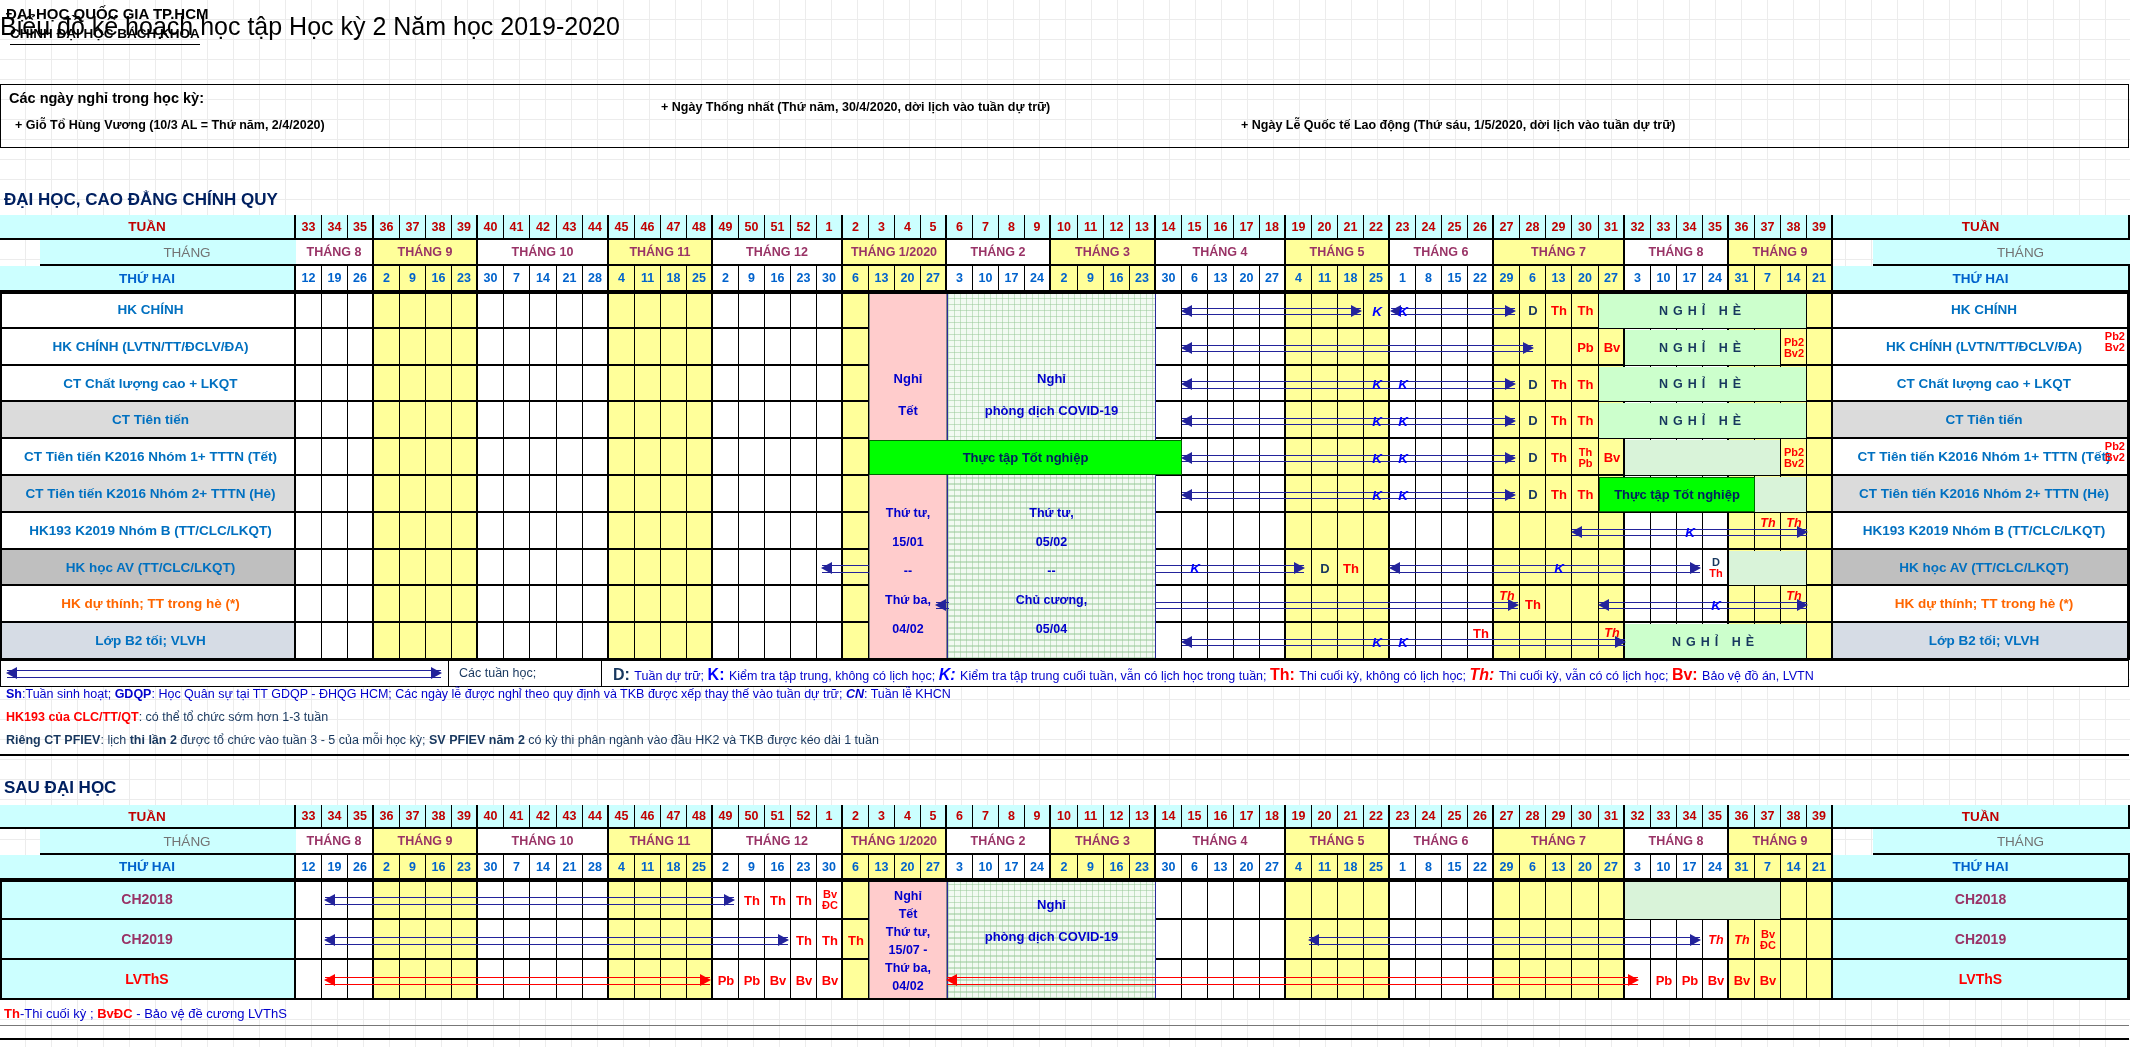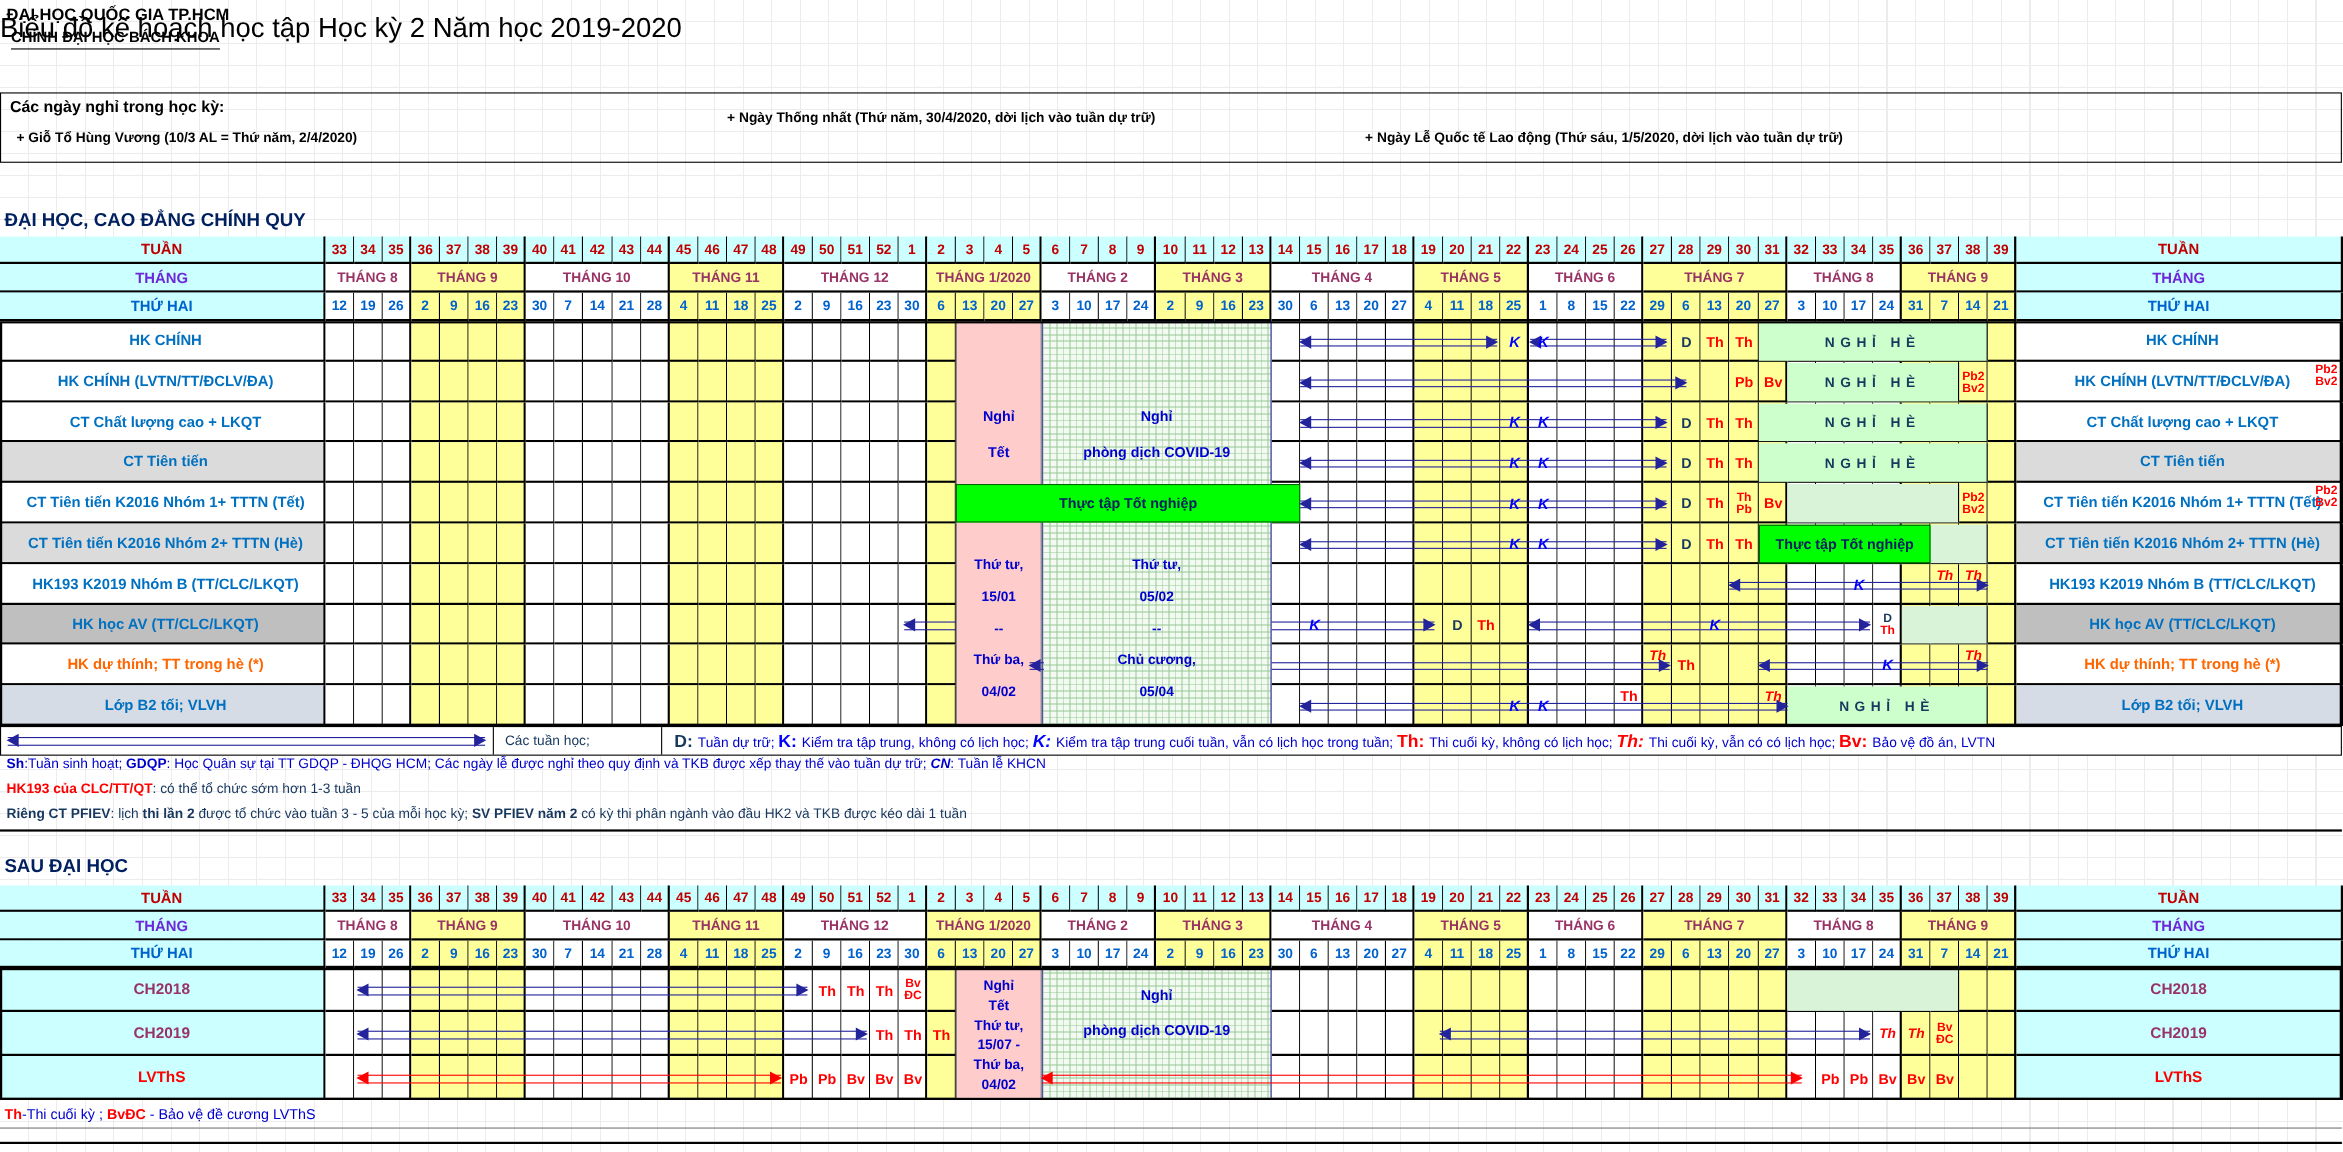--- a/index.html
+++ b/index.html
@@ -14,21 +14,21 @@
   .holbox{border:1.5px solid #000;background:transparent;}
   .holtitle{font-size:14.5px;font-weight:bold;color:#000;}
   .holitem{font-size:12.5px;font-weight:bold;color:#000;white-space:nowrap;}
   .sechead{font-size:17px;font-weight:bold;color:#002060;}
   .cell{position:absolute;box-sizing:border-box;border-right:1px solid #000;border-bottom:1px solid #000;
         display:flex;align-items:center;justify-content:center;overflow:visible;}
   .wknum{font-size:12.5px;font-weight:bold;color:#C00000;}
   .monthtxt{font-size:12.5px;font-weight:bold;color:#993366;}
   .mondaynum{font-size:12.5px;font-weight:bold;color:#0062CC;}
   .hdrlbl-week{font-size:13.5px;font-weight:bold;color:#C00000;}
-  .hdrlbl-month{font-size:13.5px;font-weight:bold;color:#6d28d9;}
+  .hdrlbl-month{font-size:13.5px;font-weight:normal;color:#737373;margin-left:40px;}
   .hdrlbl-monday{font-size:13.5px;font-weight:bold;color:#0062CC;}
   .rowlbl{font-size:13.5px;font-weight:bold;display:flex;align-items:center;padding-left:7px;}
   .mD{color:#17375E;font-weight:bold;font-size:13px;}
   .mK{color:#0000FF;font-weight:bold;font-style:italic;font-size:13.5px;}
   .mTh{color:#FF0000;font-weight:bold;font-size:13px;}
   .mThi{color:#FF0000;font-weight:bold;font-style:italic;font-size:12.5px;}
   .stk{display:flex;flex-direction:column;align-items:center;justify-content:center;line-height:11px;font-size:11px;}
   .heblk{background:#CCFFCC;display:flex;align-items:center;justify-content:center;
          color:#17375E;font-weight:bold;font-size:12.5px;letter-spacing:5px;white-space:nowrap;}
   .heqblk{background:#D9F3D9;}

